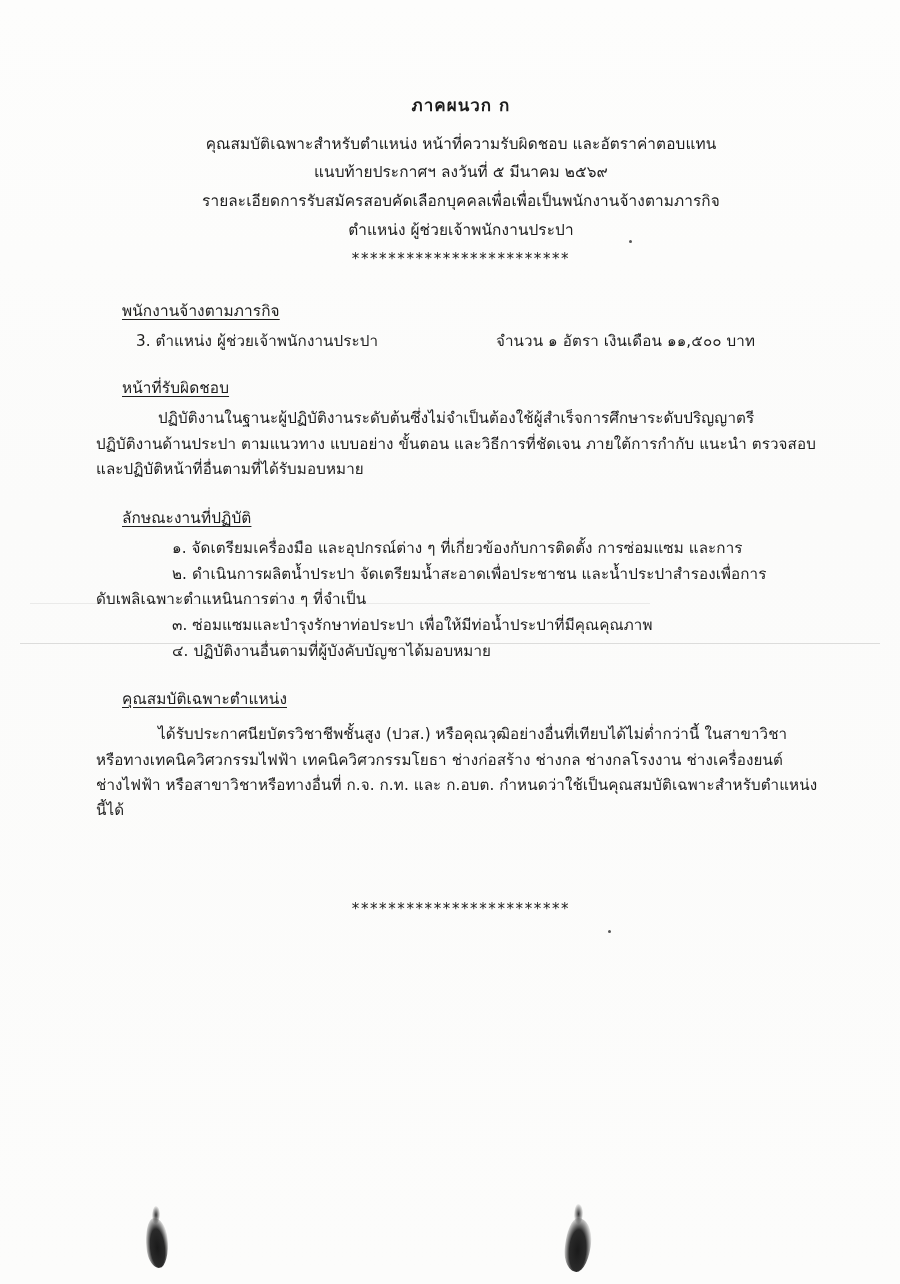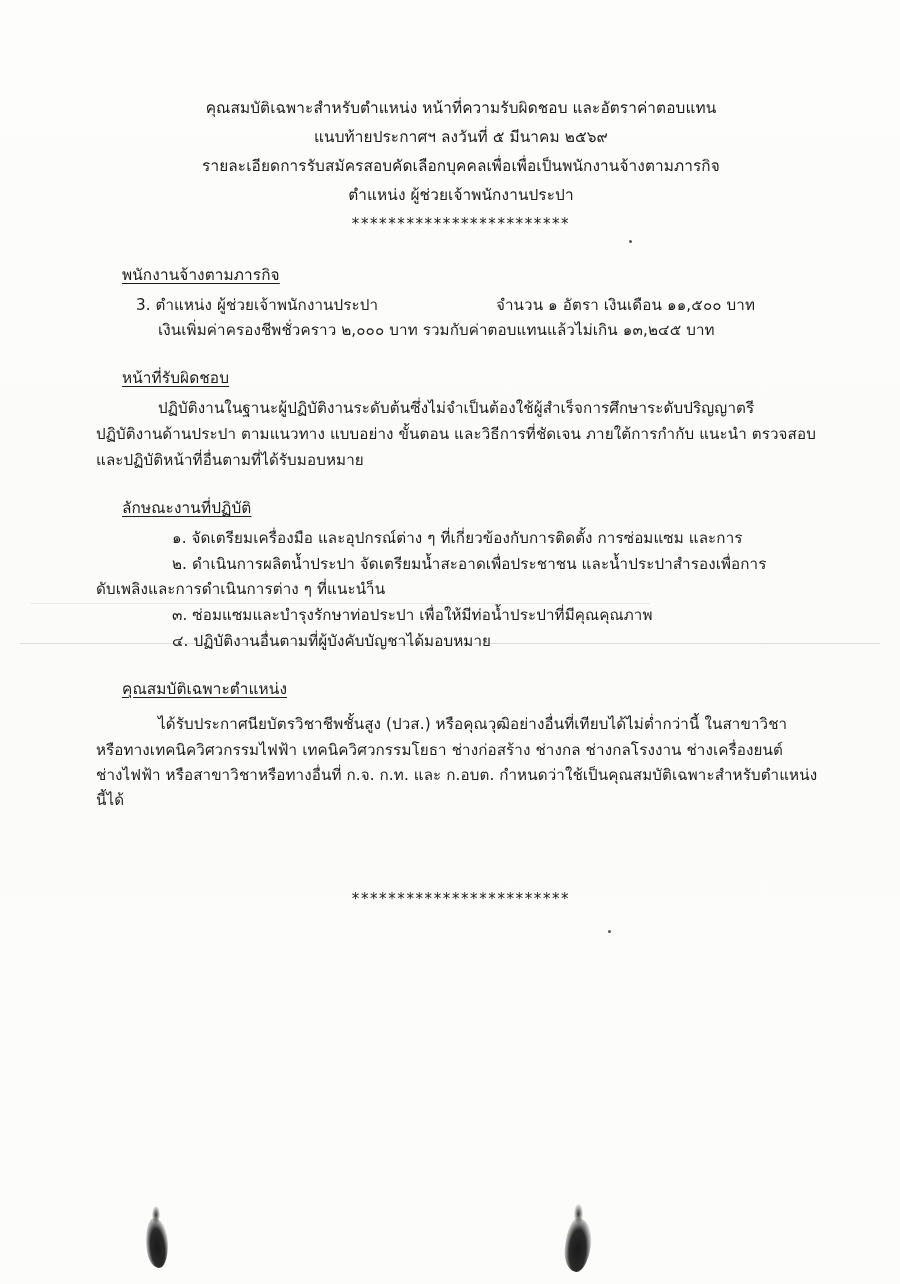--- a/index.html
+++ b/index.html
@@ -120,55 +120,55 @@
 </head>
 <body>
 
 <div class="page">
 
   <div class="scan-line l1"></div>
   <div class="scan-line l2"></div>
 
   <div class="content">
 
+    <div class="center title-main">ภาคผนวก ก</div>
 
     <div class="center title-sub">คุณสมบัติเฉพาะสำหรับตำแหน่ง หน้าที่ความรับผิดชอบ และอัตราค่าตอบแทน</div>
     <div class="center title-sub">แนบท้ายประกาศฯ ลงวันที่ ๕ มีนาคม ๒๕๖๙</div>
     <div class="center title-sub">รายละเอียดการรับสมัครสอบคัดเลือกบุคคลเพื่อเพื่อเป็นพนักงานจ้างตามภารกิจ</div>
     <div class="center title-sub">ตำแหน่ง ผู้ช่วยเจ้าพนักงานประปา</div>
 
     <div class="center stars">************************</div>
 
     <div class="heading-wrap">
       <span class="heading">พนักงานจ้างตามภารกิจ</span>
     </div>
     <div class="row-split">
       <div class="left">3. ตำแหน่ง ผู้ช่วยเจ้าพนักงานประปา</div>
       <div class="right">จำนวน ๑ อัตรา เงินเดือน ๑๑,๕๐๐ บาท</div>
     </div>
-    <p class="para indent2">เงินเพิ่มค่าครองชีพชั่วคราว ๒,๐๐๐ บาท รวมกับค่าตอบแทนแล้วไม่เกิน ๑๓,๒๔๕ บาท</p>
 
     <div class="block-gap"></div>
 
     <div class="heading-wrap">
       <span class="heading">หน้าที่รับผิดชอบ</span>
     </div>
     <p class="para indent2">ปฏิบัติงานในฐานะผู้ปฏิบัติงานระดับต้นซึ่งไม่จำเป็นต้องใช้ผู้สำเร็จการศึกษาระดับปริญญาตรี</p>
     <p class="para">ปฏิบัติงานด้านประปา ตามแนวทาง แบบอย่าง ขั้นตอน และวิธีการที่ชัดเจน ภายใต้การกำกับ แนะนำ ตรวจสอบ</p>
     <p class="para">และปฏิบัติหน้าที่อื่นตามที่ได้รับมอบหมาย</p>
 
     <div class="block-gap"></div>
 
     <div class="heading-wrap">
       <span class="heading">ลักษณะงานที่ปฏิบัติ</span>
     </div>
 
     <p class="para indent3">๑. จัดเตรียมเครื่องมือ และอุปกรณ์ต่าง ๆ ที่เกี่ยวข้องกับการติดตั้ง การซ่อมแซม และการ</p>
     <p class="para indent3">๒. ดำเนินการผลิตน้ำประปา จัดเตรียมน้ำสะอาดเพื่อประชาชน และน้ำประปาสำรองเพื่อการ</p>
-    <p class="para">ดับเพลิงและการดำเนินการต่าง ๆ ที่แนะนำ็น</p>
+    <p class="para">ดับเพลิเฉพาะตำแหนินการต่าง ๆ ที่จำเป็น</p>
     <p class="para indent3">๓. ซ่อมแซมและบำรุงรักษาท่อประปา เพื่อให้มีท่อน้ำประปาที่มีคุณคุณภาพ</p>
     <p class="para indent3">๔. ปฏิบัติงานอื่นตามที่ผู้บังคับบัญชาได้มอบหมาย</p>
 
     <div class="block-gap"></div>
 
     <div class="heading-wrap">
       <span class="heading">คุณสมบัติเฉพาะตำแหน่ง</span>
     </div>
     <div class="block-gap-sm"></div>
     <p class="para indent2">ได้รับประกาศนียบัตรวิชาชีพชั้นสูง (ปวส.) หรือคุณวุฒิอย่างอื่นที่เทียบได้ไม่ต่ำกว่านี้ ในสาขาวิชา</p>

